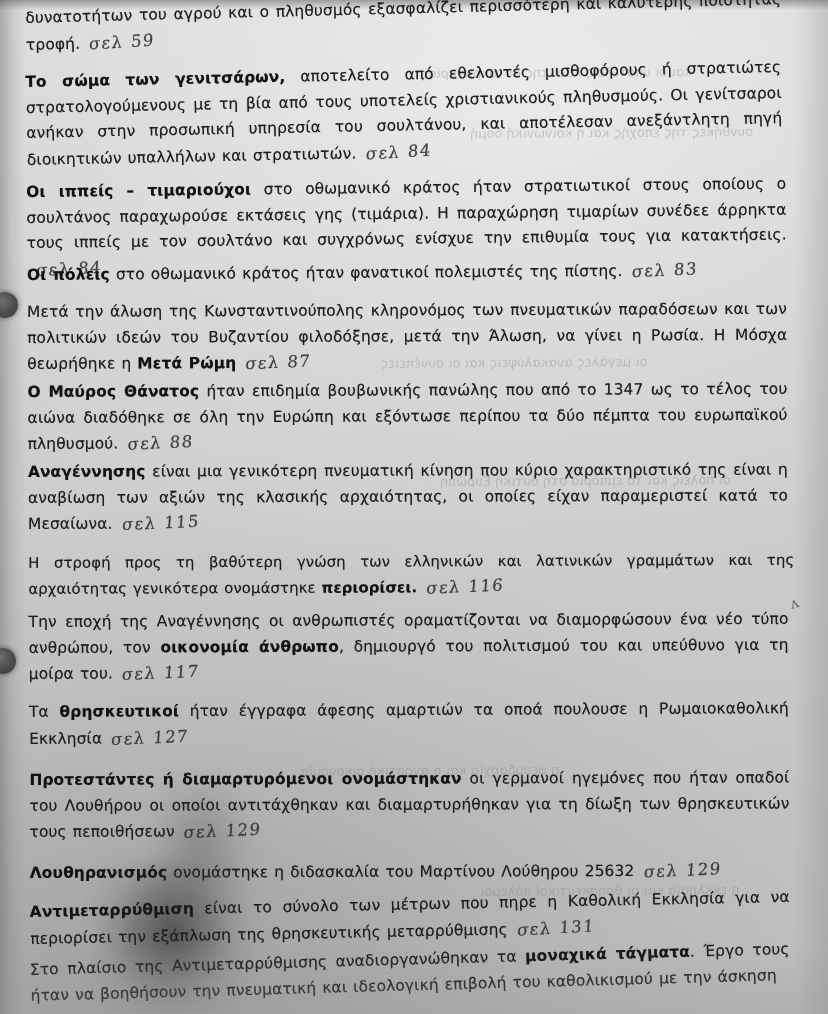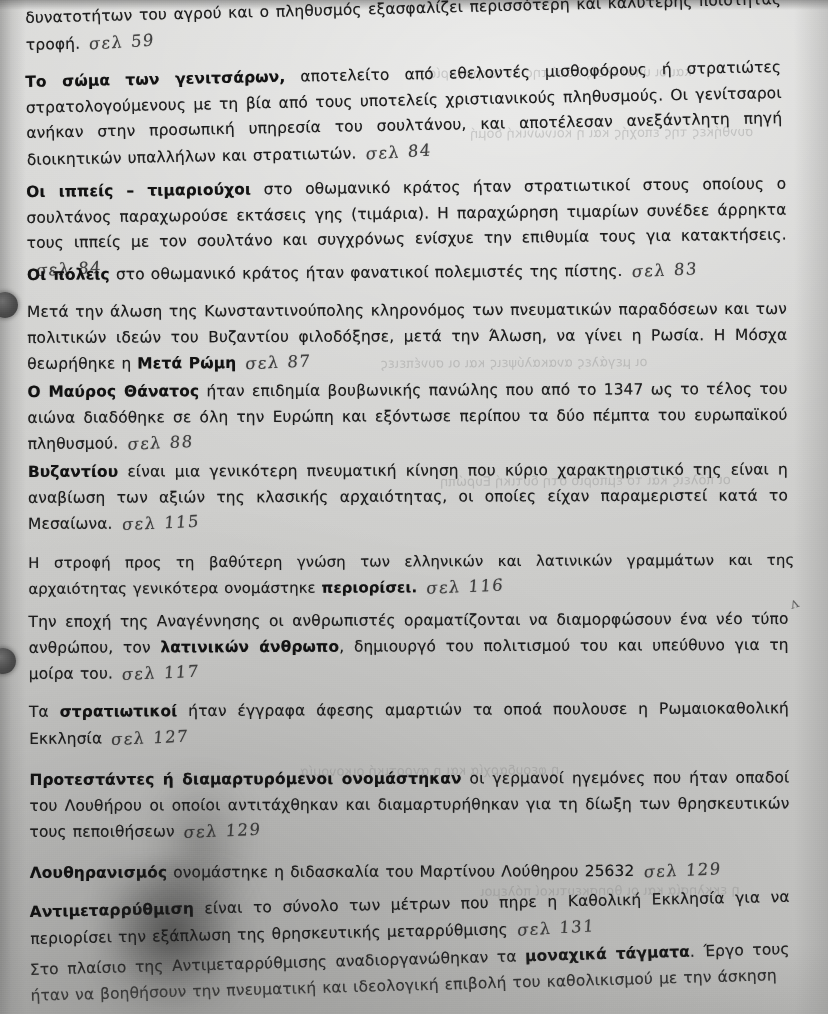--- a/index.html
+++ b/index.html
@@ -203,33 +203,33 @@
 
     <div class="para p5" style="top:298px; width:760px;">
       <span>Μετά την άλωση της Κωνσταντινούπολης κληρονόμος των πνευματικών παραδόσεων και των πολιτικών ιδεών του Βυζαντίου φιλοδόξησε, μετά την Άλωση, να γίνει η Ρωσία. Η Μόσχα θεωρήθηκε η </span><b>Μετά Ρώμη</b><span class="annot">σελ 87</span>
     </div>
 
     <div class="para p6" style="top:378px; width:760px;">
       <b>Ο Μαύρος Θάνατος</b><span> ήταν επιδημία βουβωνικής πανώλης που από το 1347 ως το τέλος του αιώνα διαδόθηκε σε όλη την Ευρώπη και εξόντωσε περίπου τα δύο πέμπτα του ευρωπαϊκού πληθυσμού.</span><span class="annot">σελ 88</span>
     </div>
 
     <div class="para p7" style="top:458px; width:760px;">
-      <b>Βυζαντίου</b><span> είναι μια γενικότερη πνευματική κίνηση που κύριο χαρακτηριστικό της είναι η αναβίωση των αξιών της κλασικής αρχαιότητας, οι οποίες είχαν παραμεριστεί κατά το Μεσαίωνα.</span><span class="annot">σελ 115</span>
+      <b>Αναγέννησης</b><span> είναι μια γενικότερη πνευματική κίνηση που κύριο χαρακτηριστικό της είναι η αναβίωση των αξιών της κλασικής αρχαιότητας, οι οποίες είχαν παραμεριστεί κατά το Μεσαίωνα.</span><span class="annot">σελ 115</span>
     </div>
 
     <div class="para p8" style="top:548px; width:766px; font-size:14.8px;">
       <span>Η στροφή προς τη βαθύτερη γνώση των ελληνικών και λατινικών γραμμάτων και της αρχαιότητας γενικότερα ονομάστηκε </span><b>περιορίσει.</b><span class="annot">σελ 116</span>
     </div>
 
     <div class="para p9" style="top:608px; width:760px;">
-      <span>Την εποχή της Αναγέννησης οι ανθρωπιστές οραματίζονται να διαμορφώσουν ένα νέο τύπο ανθρώπου, τον </span><b>λατινικών άνθρωπο</b><span>, δημιουργό του πολιτισμού του και υπεύθυνο για τη μοίρα του.</span><span class="annot">σελ 117</span>
+      <span>Την εποχή της Αναγέννησης οι ανθρωπιστές οραματίζονται να διαμορφώσουν ένα νέο τύπο ανθρώπου, τον </span><b>οικονομία άνθρωπο</b><span>, δημιουργό του πολιτισμού του και υπεύθυνο για τη μοίρα του.</span><span class="annot">σελ 117</span>
     </div>
 
     <div class="para p10" style="top:698px; width:760px;">
-      <span>Τα </span><b>στρατιωτικοί</b><span> ήταν έγγραφα άφεσης αμαρτιών τα οποά πουλουσε η Ρωμαιοκαθολική Εκκλησία</span><span class="annot">σελ 127</span>
+      <span>Τα </span><b>θρησκευτικοί</b><span> ήταν έγγραφα άφεσης αμαρτιών τα οποά πουλουσε η Ρωμαιοκαθολική Εκκλησία</span><span class="annot">σελ 127</span>
     </div>
 
     <div class="para p11" style="top:766px; width:760px;">
       <b>Προτεστάντες ή διαμαρτυρόμενοι ονομάστηκαν</b><span> οι γερμανοί ηγεμόνες που ήταν οπαδοί του Λουθήρου οι οποίοι αντιτάχθηκαν και διαμαρτυρήθηκαν για τη δίωξη των θρησκευτικών τους πεποιθήσεων</span><span class="annot">σελ 129</span>
     </div>
 
     <div class="para p12" style="top:858px; width:760px;">
       <b>Λουθηρανισμός</b><span> ονομάστηκε η διδασκαλία του Μαρτίνου Λούθηρου 25632</span><span class="annot">σελ 129</span>
     </div>
 

